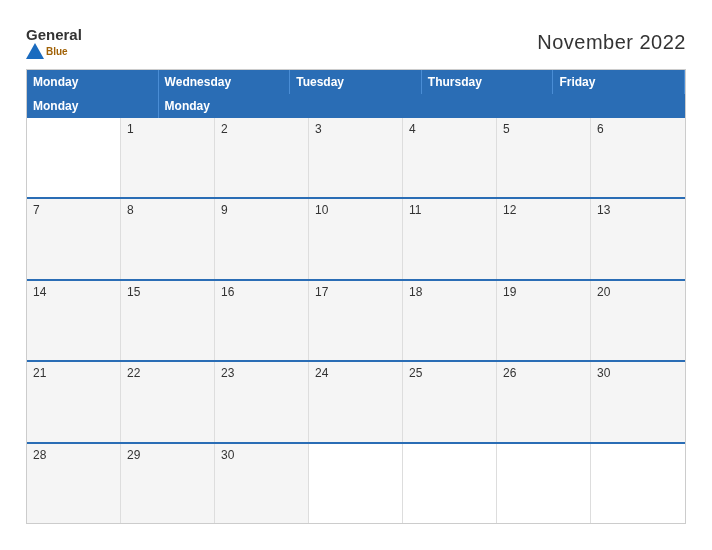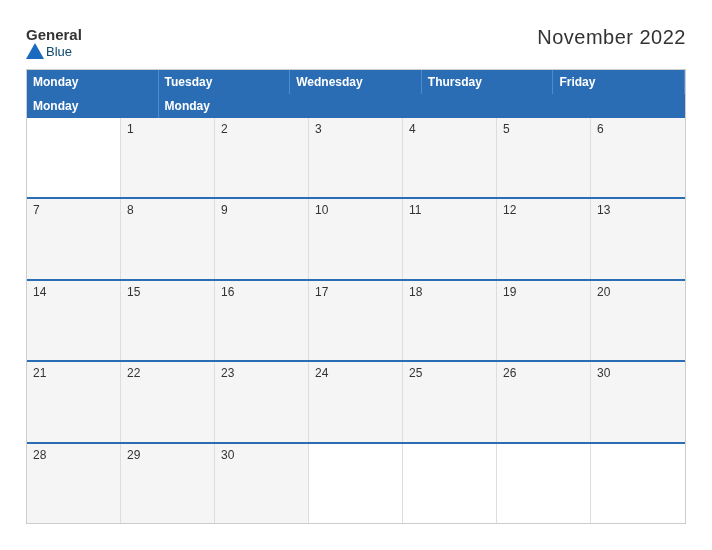--- a/index.html
+++ b/index.html
@@ -16,21 +16,21 @@
       width: 700px;
       height: 530px;
       background: #fff;
       padding: 16px 20px 16px 20px;
       display: flex;
       flex-direction: column;
     }
     .header {
       display: flex;
       justify-content: space-between;
-      align-items: flex-start;
+      align-items: center;
       margin-bottom: 10px;
     }
     .logo {
       display: flex;
       flex-direction: column;
       align-items: flex-start;
     }
     .logo-general {
       font-size: 15px;
       font-weight: bold;
@@ -43,23 +43,23 @@
     }
     .logo-triangle {
       width: 0;
       height: 0;
       border-left: 9px solid transparent;
       border-right: 9px solid transparent;
       border-bottom: 16px solid #1a6bbf;
       margin-right: 2px;
     }
     .logo-blue-text {
-      font-size: 13px;
-      font-weight: normal;
-      color: #0c4a6e;
+      font-size: 10px;
+      font-weight: bold;
+      color: #a16207;
     }
     .month-title {
       font-size: 20px;
       color: #333;
       font-weight: normal;
       letter-spacing: 0.5px;
     }
     .calendar {
       flex: 1;
       display: flex;
@@ -126,22 +126,22 @@
         <div class="logo-triangle"></div>
         <span class="logo-blue-text">Blue</span>
       </div>
     </div>
     <div class="month-title">November 2022</div>
   </div>
 
   <div class="calendar">
     <div class="cal-header-row">
     <div class="cal-header-cell">Monday</div>
+        <div class="cal-header-cell">Wednesday</div>
         <div class="cal-header-cell">Tuesday</div>
-        <div class="cal-header-cell">Wednesday</div>
         <div class="cal-header-cell">Thursday</div>
         <div class="cal-header-cell">Friday</div>
         <div class="cal-header-cell">Monday</div>
         <div class="cal-header-cell">Monday</div>
       </div>
     <div class="cal-weeks">
     <div class="cal-week">
           <div class="cal-cell empty"></div>
           <div class="cal-cell"><span class="day-num">1</span></div>
           <div class="cal-cell"><span class="day-num">2</span></div>

